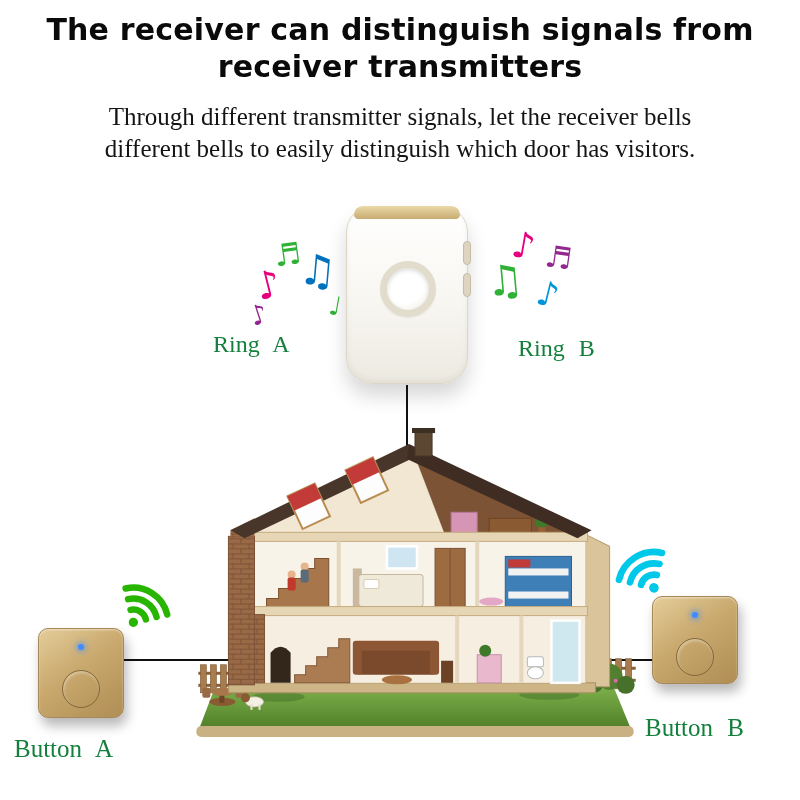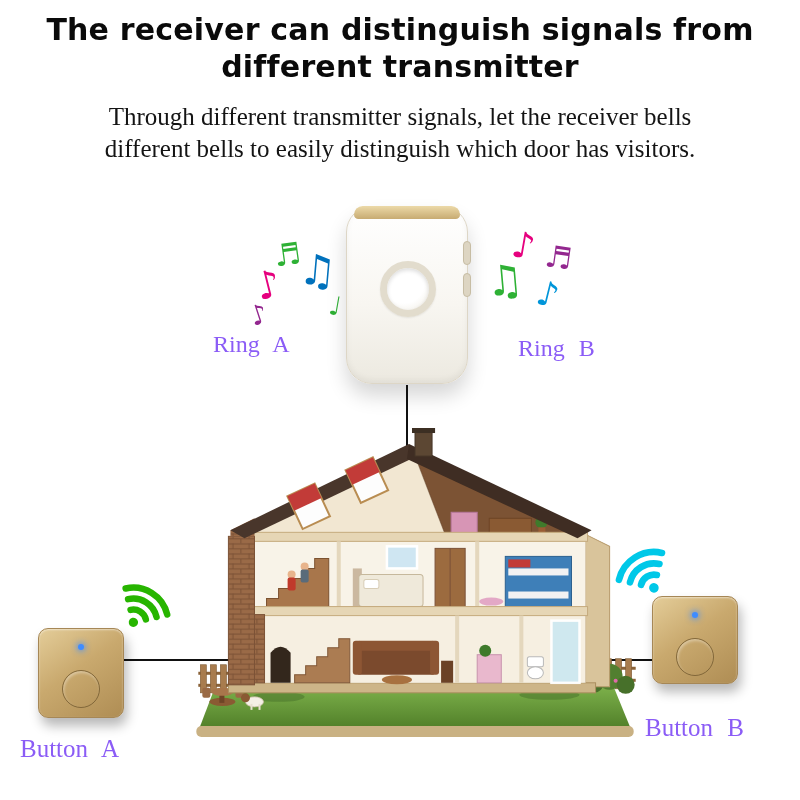--- a/index.html
+++ b/index.html
@@ -28,24 +28,24 @@
 
   
   .hline{height:2px;background:#111}
   #line-a{left:123px;top:659px;width:123px}
   #line-b{left:540px;top:659px;width:113px}
   #line-receiver{left:406px;top:385px;width:2px;height:106px;background:#111}
   .dot{width:8px;height:8px;border-radius:50%;background:#0d0d0d}
   #dot-a{left:242px;top:656px}#dot-b{left:536px;top:656px}#dot-receiver{left:403px;top:488px}
 
   
-  .label{color:#8b5cf6;white-space:nowrap;word-spacing:8px}
+  .label{color:#15803d;white-space:nowrap;word-spacing:8px}
   #ring-a{left:213px;top:331px;font-size:24px}
   #ring-b{left:518px;top:335px;font-size:24px}
-  #button-a-label{left:20px;top:735px;font-size:25px}
+  #button-a-label{left:14px;top:735px;font-size:25px}
   #button-b-label{left:645px;top:714px;font-size:25px}
 
   
   .note{font-family:"DejaVu Sans",sans-serif;line-height:1}
   #nl1{left:274px;top:240px;font-size:30px;transform:rotate(-8deg)}
   #nl2{left:256px;top:266px;font-size:38px;transform:rotate(-14deg)}
   #nl3{left:299px;top:250px;font-size:42px;transform:rotate(5deg)}
   #nl4{left:250px;top:301px;font-size:27px;transform:rotate(-18deg)}
   #nl5{left:329px;top:293px;font-size:26px;transform:rotate(10deg)}
   #nr1{left:512px;top:228px;font-size:36px;transform:rotate(10deg)}
@@ -71,21 +71,21 @@
   
   #house{left:188px;top:428px;width:452px;height:316px}
 </style>
 </head>
 <body>
 
 <div id="canvas">
 
   <h1 id="title" class="abs">
     <span>The receiver can distinguish signals from</span>
-    <span>different transmitter</span>
+    <span>receiver transmitters</span>
   </h1>
 
   <p id="subtitle" class="abs">
     <span>Through different transmitter signals, let the receiver bells</span>
     <span>different bells to easily distinguish which door has visitors.</span>
   </p>
 
   <span id="nl1" class="abs note" style="color: rgb(46, 177, 53);">♬</span>
   <span id="nl2" class="abs note" style="color: rgb(230, 0, 126);">♪</span>
   <span id="nl3" class="abs note" style="color: rgb(0, 113, 188);">♫</span>

